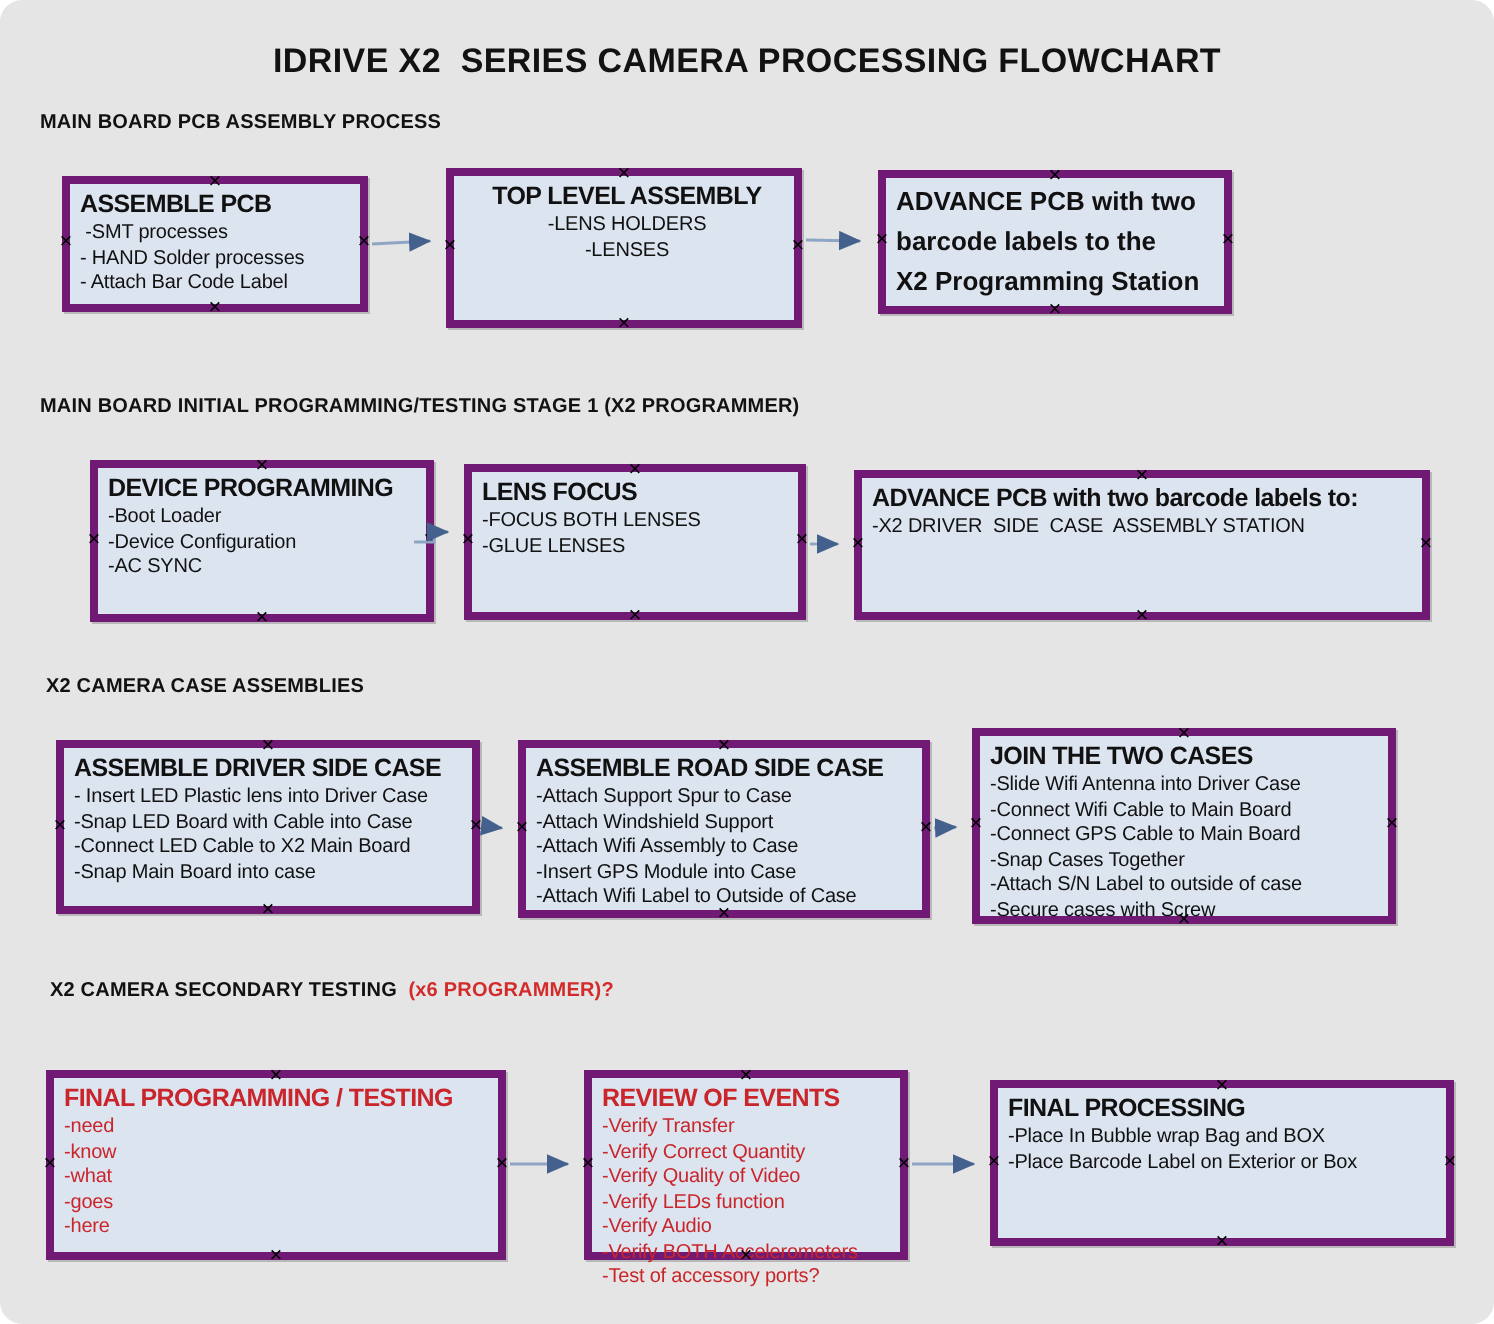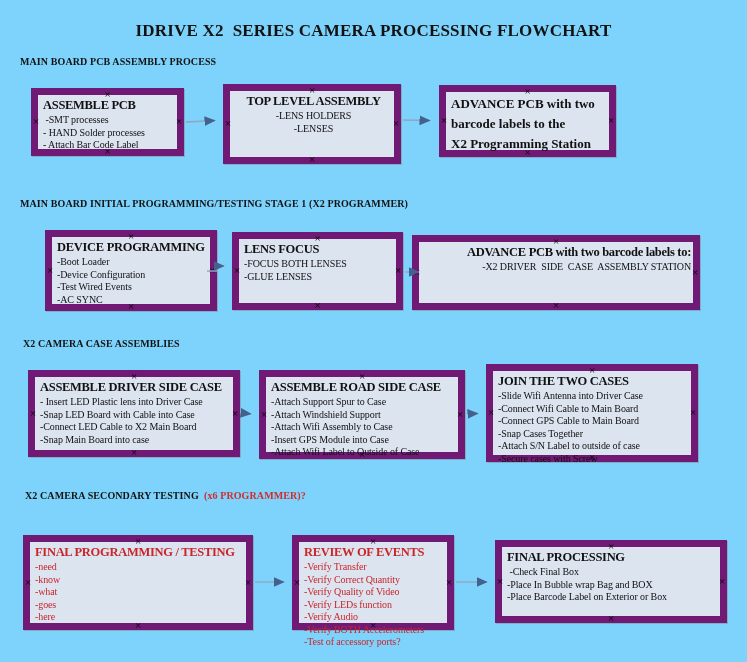--- a/index.html
+++ b/index.html
@@ -1,31 +1,31 @@
 <!DOCTYPE html>
 <html><head>
 <meta charset="utf-8">
 <style>
   html,body{margin:0;padding:0;background:#fff;}
   .canvas{
-    position:relative;width:747px;height:662px;background:#7dd3fc;
-    font-family:Liberation Serif, serif;color:#111;overflow:hidden;
+    position:relative;width:747px;height:662px;background:#e5e5e5;
+    font-family:Liberation Sans, sans-serif;color:#111;overflow:hidden;border-radius:11px;
   }
   .title{
     position:absolute;top:21px;left:0;width:747px;text-align:center;
     font-size:17px;font-weight:bold;white-space:pre;letter-spacing:.2px;color:#121212;
   }
   .sec{
     position:absolute;font-size:10px;font-weight:bold;white-space:pre;
     letter-spacing:.1px;color:#121212;
   }
   .sec .red{color:#d32b2b;}
   .box{
     position:absolute;box-sizing:border-box;background:#dce4f0;
-    border:7px solid #701a75;box-shadow:1px 1px 0 rgba(128,128,128,.45);
+    border:4px solid #701a75;box-shadow:1px 1px 0 rgba(128,128,128,.45);
     padding:2px 2px 2px 5px;
   }
   .bt{font-size:12.5px;font-weight:bold;line-height:17px;letter-spacing:-.3px;white-space:pre;}
   .bi{font-size:10px;line-height:12.5px;letter-spacing:-.1px;white-space:pre;}
   .box.multi .bt{white-space:pre-line;line-height:20px;font-size:13px;letter-spacing:0;}
   .box.redbox .bt,.box.redbox .bi{color:#c9252a;}
   .an{
     position:absolute;width:10px;height:10px;font-style:normal;
     text-align:center;pointer-events:none;
   }
@@ -80,39 +80,38 @@
     <i class="an an-t"></i>
       <i class="an an-b"></i>
       <i class="an an-l"></i>
       <i class="an an-r"></i>
   </div>
 
   <div class="box" style="left:45px;top:230px;width:172px;height:81px;">
     <div class="bt">DEVICE PROGRAMMING</div>
     <div class="bi">-Boot Loader</div>
     <div class="bi">-Device Configuration</div>
-    <div class="bi">-Test Wired Events</div>
     <div class="bi">-AC SYNC</div>
     <i class="an an-t"></i>
       <i class="an an-b"></i>
       <i class="an an-l"></i>
       <i class="an an-r"></i>
   </div>
 
   <div class="box" style="left:232px;top:232px;width:171px;height:78px;">
     <div class="bt">LENS FOCUS</div>
     <div class="bi">-FOCUS BOTH LENSES</div>
     <div class="bi">-GLUE LENSES</div>
     <i class="an an-t"></i>
       <i class="an an-b"></i>
       <i class="an an-l"></i>
       <i class="an an-r"></i>
   </div>
 
-  <div class="box" style="left:412px;top:235px;width:288px;height:75px;text-align:right;">
+  <div class="box" style="left:427px;top:235px;width:288px;height:75px;">
     <div class="bt">ADVANCE PCB with two barcode labels to:</div>
     <div class="bi">-X2 DRIVER  SIDE  CASE  ASSEMBLY STATION</div>
     <i class="an an-t"></i>
       <i class="an an-b"></i>
       <i class="an an-l"></i>
       <i class="an an-r"></i>
   </div>
 
   <div class="box" style="left:28px;top:370px;width:212px;height:87px;">
     <div class="bt">ASSEMBLE DRIVER SIDE CASE</div>
@@ -176,21 +175,20 @@
     <div class="bi">-Verify BOTH Accelerometers</div>
     <div class="bi">-Test of accessory ports?</div>
     <i class="an an-t"></i>
       <i class="an an-b"></i>
       <i class="an an-l"></i>
       <i class="an an-r"></i>
   </div>
 
   <div class="box" style="left:495px;top:540px;width:232px;height:83px;">
     <div class="bt">FINAL PROCESSING</div>
-    <div class="bi"> -Check Final Box</div>
     <div class="bi">-Place In Bubble wrap Bag and BOX</div>
     <div class="bi">-Place Barcode Label on Exterior or Box</div>
     <i class="an an-t"></i>
       <i class="an an-b"></i>
       <i class="an an-l"></i>
       <i class="an an-r"></i>
   </div>
 
   <svg class="overlay" width="747" height="662" viewBox="0 0 747 662">
     <defs>

